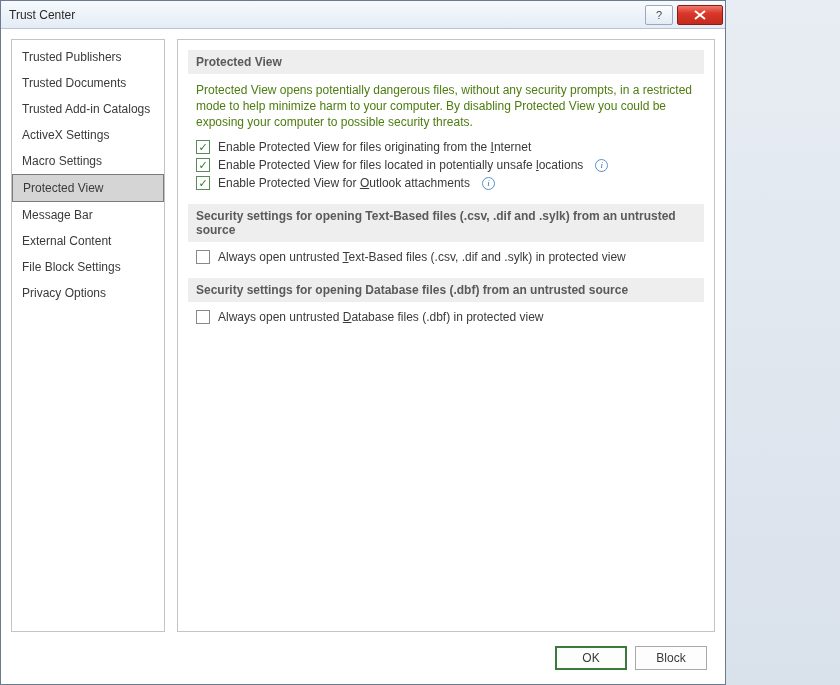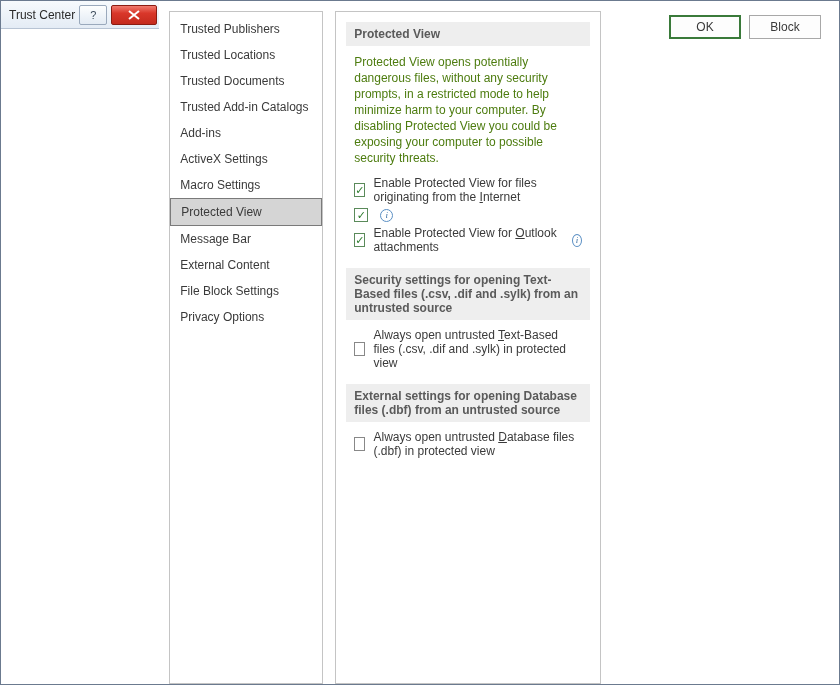--- a/index.html
+++ b/index.html
@@ -6,26 +6,26 @@
   body {
     margin: 0;
     font-family: "Segoe UI", Tahoma, sans-serif;
     font-size: 12px;
     background: linear-gradient(#e8edf3, #d9e1eb);
     width: 840px;
     height: 685px;
     overflow: hidden;
   }
   .window {
-    width: 840px;
+    width: 726px;
     height: 685px;
     border: 1px solid #6b7a8f;
     background: #fff;
     display: flex;
-    flex-direction: row;
+    flex-direction: column;
   }
   .titlebar {
     height: 28px;
     background: linear-gradient(#f7fafd, #e4ecf5);
     border-bottom: 1px solid #b8c4d4;
     display: flex;
     align-items: center;
     padding: 0 2px 0 8px;
     color: #2a2a2a;
   }
@@ -171,24 +171,22 @@
             <path d="M1 1 L11 9 M11 1 L1 9" stroke="#fff" stroke-width="2"></path>
           </svg>
       </div>
     </div>
   </div>
 
   <div class="body">
 
     <div class="sidebar">
       <div class="sidebar-item">Trusted Publishers</div>
-      <div class="sidebar-item">Trusted Locations</div>
       <div class="sidebar-item">Trusted Documents</div>
       <div class="sidebar-item">Trusted Add-in Catalogs</div>
-      <div class="sidebar-item">Add-ins</div>
       <div class="sidebar-item">ActiveX Settings</div>
       <div class="sidebar-item">Macro Settings</div>
       <div class="sidebar-item selected">Protected View</div>
       <div class="sidebar-item">Message Bar</div>
       <div class="sidebar-item">External Content</div>
       <div class="sidebar-item">File Block Settings</div>
       <div class="sidebar-item">Privacy Options</div>
     </div>
 
     <div class="main">
@@ -196,36 +194,37 @@
       <div class="section-header">Protected View</div>
       <div class="desc">Protected View opens potentially dangerous files, without any security prompts, in a restricted mode to help minimize harm to your computer. By disabling Protected View you could be exposing your computer to possible security threats.</div>
 
       <div class="chk-row">
         <span class="chk">✓</span>
         <span><span>Enable Protected View for files originating from the </span><span class="underline">I</span><span>nternet</span></span>
       </div>
 
       <div class="chk-row">
         <span class="chk">✓</span>
+        <span><span>Enable Protected View for files located in potentially unsafe </span><span class="underline">l</span><span>ocations</span></span>
         <span class="info-icon">i</span>
       </div>
 
       <div class="chk-row">
         <span class="chk">✓</span>
         <span><span>Enable Protected View for </span><span class="underline">O</span><span>utlook attachments</span></span>
         <span class="info-icon">i</span>
       </div>
 
       <div class="section-header" style="margin-top:14px;">Security settings for opening Text-Based files (.csv, .dif and .sylk) from an untrusted source</div>
       <div class="chk-row">
         <span class="chk unchecked">✓</span>
         <span><span>Always open untrusted </span><span class="underline">T</span><span>ext-Based files (.csv, .dif and .sylk) in protected view</span></span>
       </div>
 
-      <div class="section-header" style="margin-top:14px;">External settings for opening Database files (.dbf) from an untrusted source</div>
+      <div class="section-header" style="margin-top:14px;">Security settings for opening Database files (.dbf) from an untrusted source</div>
       <div class="chk-row">
         <span class="chk unchecked">✓</span>
         <span><span>Always open untrusted </span><span class="underline">D</span><span>atabase files (.dbf) in protected view</span></span>
       </div>
 
     </div>
   </div>
 
   <div class="footer">
     <div class="btn default">OK</div>

